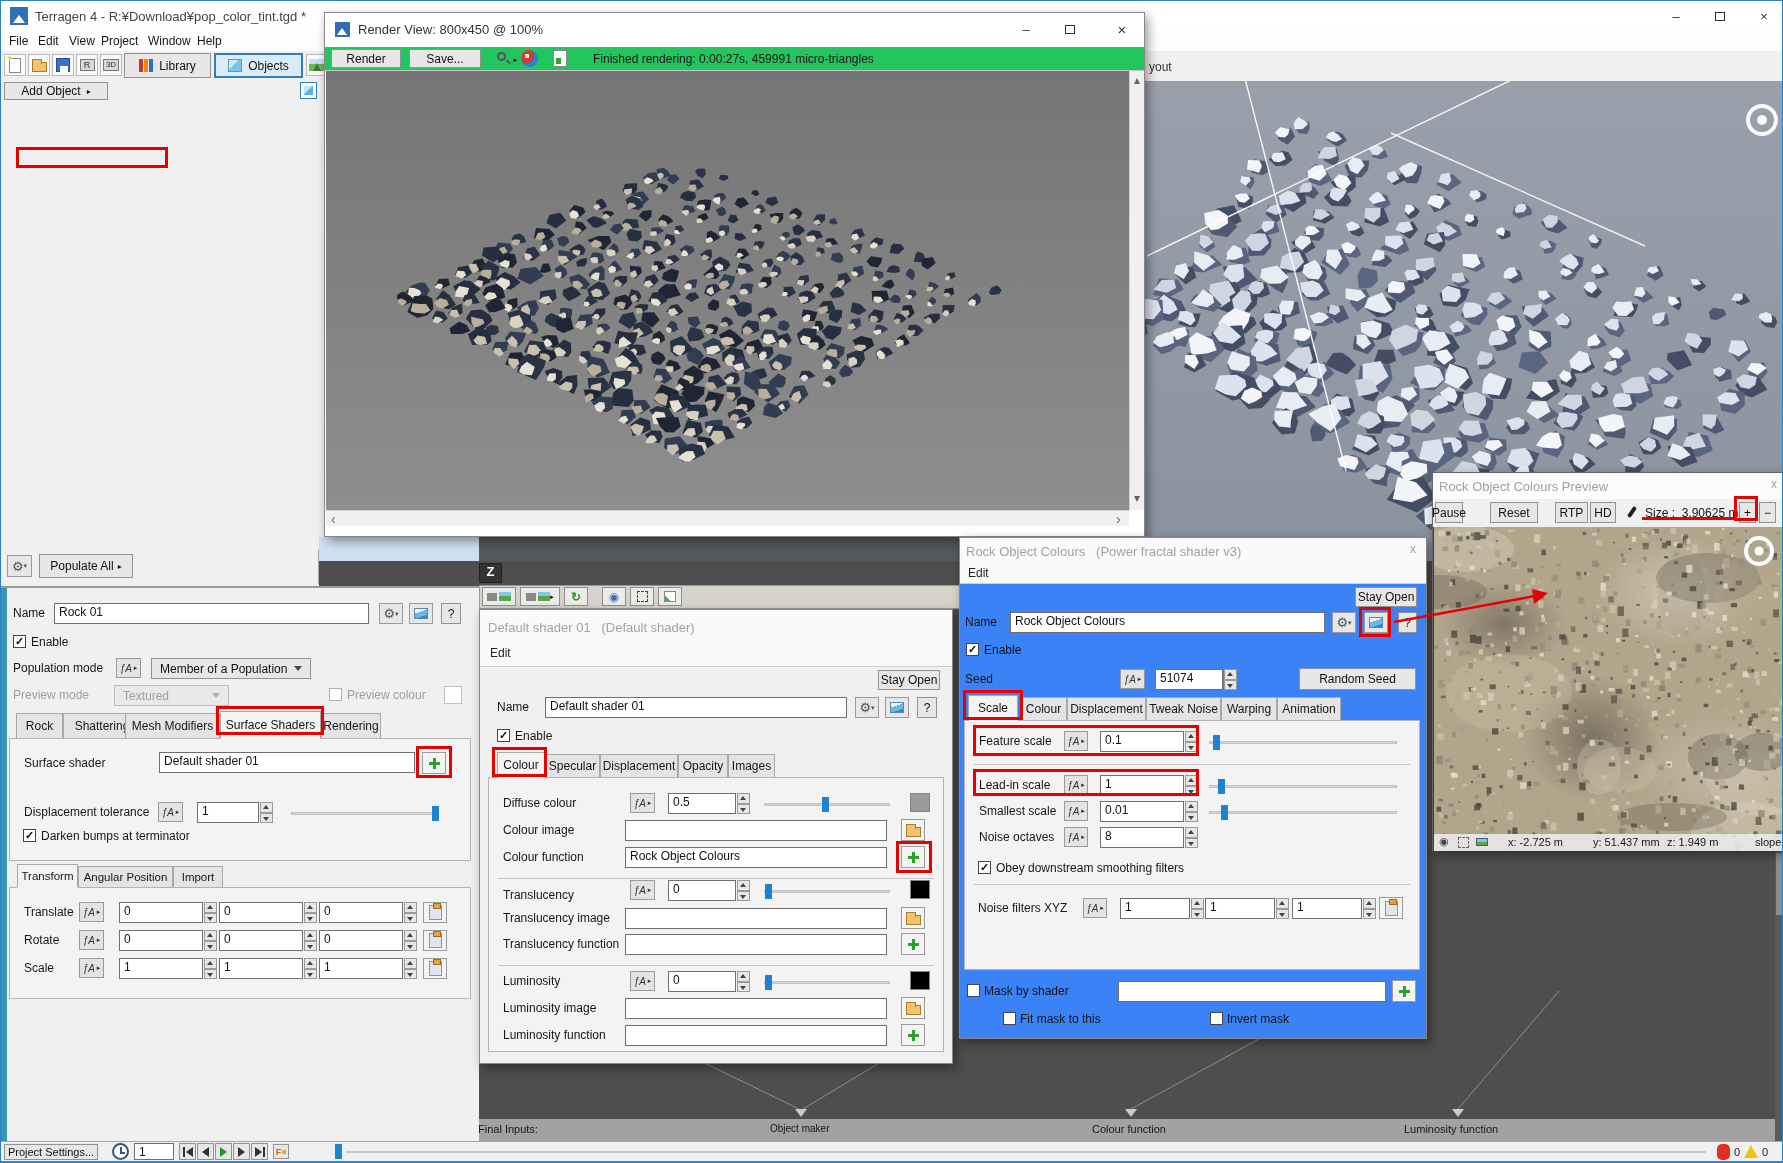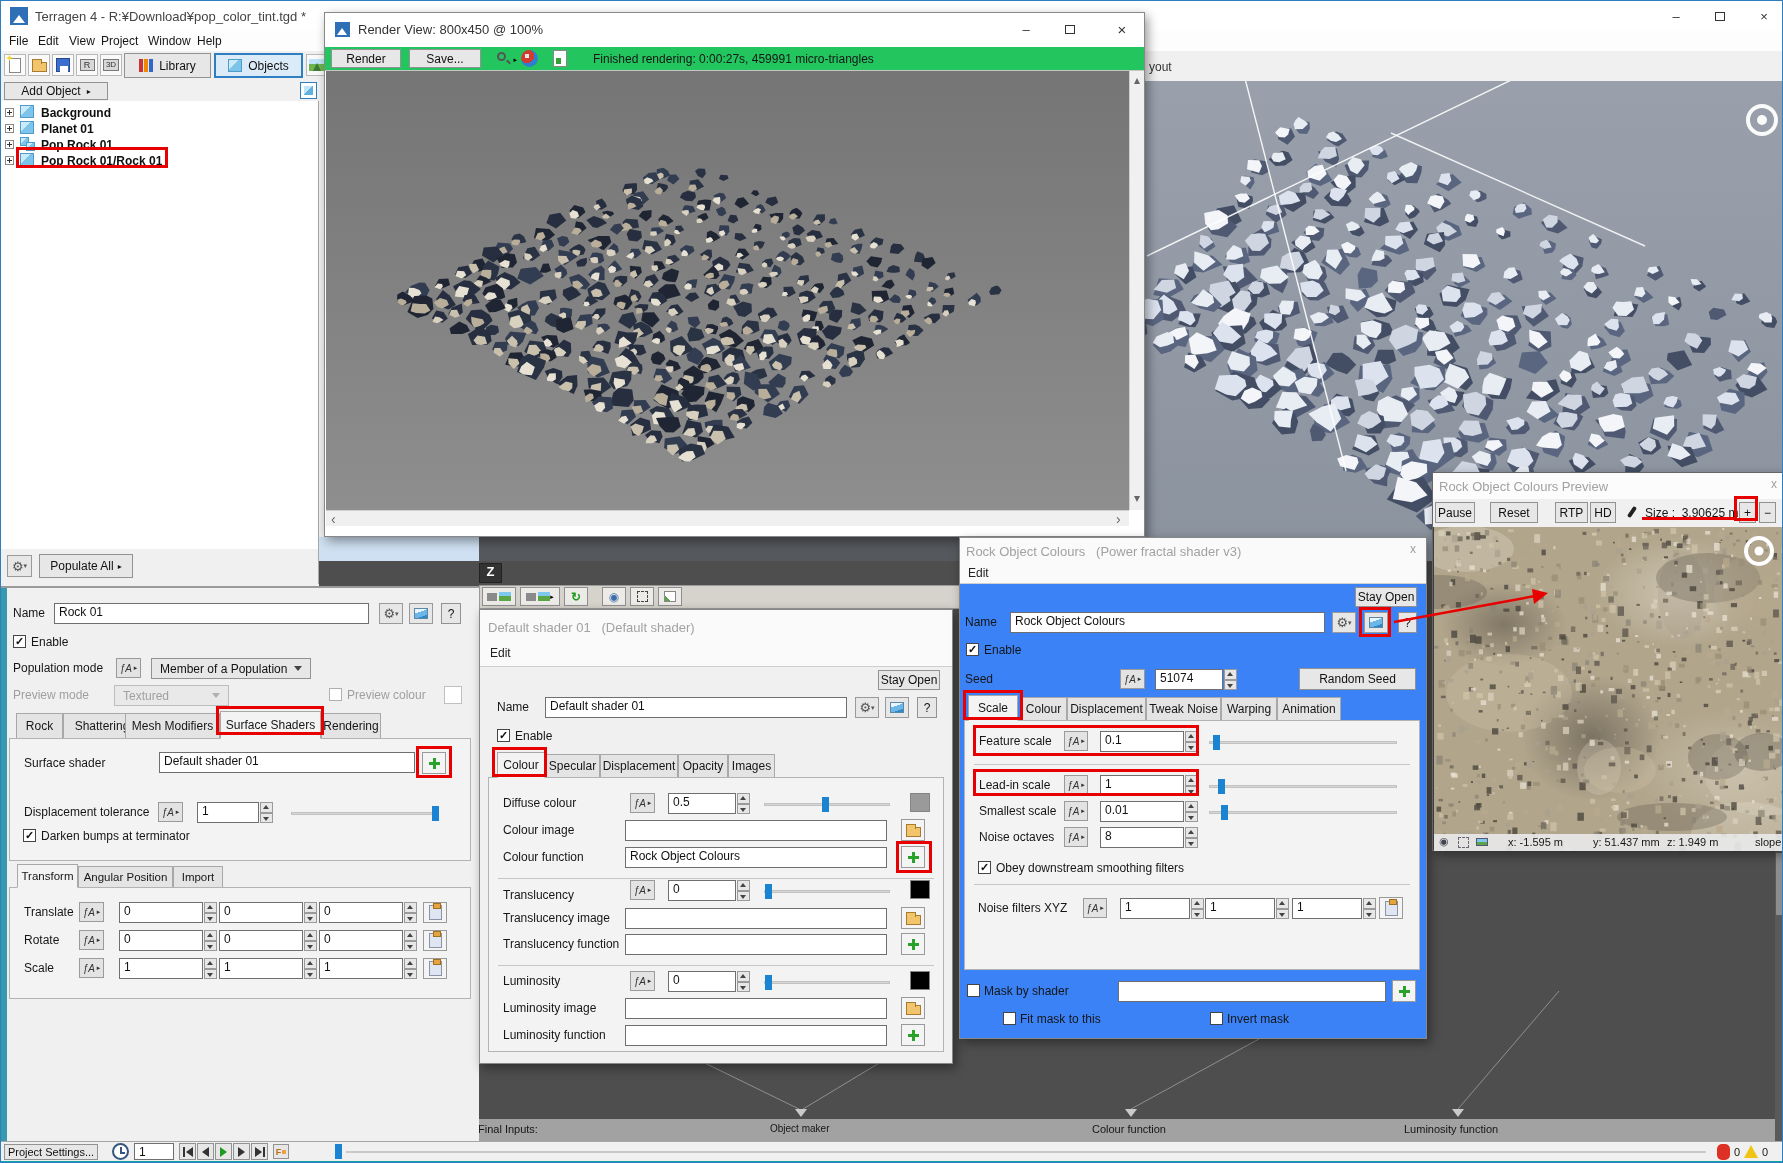--- a/index.html
+++ b/index.html
@@ -601,35 +601,20 @@
     </div>
 
   <div class="abs" style="left:0;top:80px;width:318px;height:20px;background:#f0f0f0">
     <div class="btn ulf" style="left:3px;top:1px;width:104px;height:18px">
         <span>Add Object</span>
         <span style="font-size:8px;margin-left:6px">▸</span>
       </div>
     <div class="abs" style="left:299px;top:1px;width:17px;height:17px;border:1px solid #2d7fc1;background:#fff">
         <i style="position:absolute;left:3px;top:3px;width:9px;height:9px;background:linear-gradient(135deg,#bfe6f8 0 50%,#5fb0dc 50%)"></i>
       </div>
-  </div>
-  <div class="abs" style="left:0;top:100px;width:318px;height:448px;background:#fff;border-right:1px solid #a8a8a8">
-    <span class="exp" style="left:4px;top:7px"></span>
-    <span class="cube" style="left:19px;top:4px"></span>
-    <span class="treelbl" style="left:40px;top:5px">Background</span>
-    <span class="exp" style="left:4px;top:23px"></span>
-    <span class="cube" style="left:19px;top:20px"></span>
-    <span class="treelbl" style="left:40px;top:21px">Planet 01</span>
-    <span class="exp" style="left:4px;top:39px"></span>
-    <span class="cube" style="left:19px;top:36px;width:9px;height:9px"></span>
-    <span class="cube" style="left:25px;top:41px;width:9px;height:9px"></span>
-    <span class="treelbl" style="left:40px;top:37px">Pop Rock 01</span>
-    <span class="exp" style="left:4px;top:55px"></span>
-    <span class="cube" style="left:19px;top:52px"></span>
-    <span class="treelbl" style="left:40px;top:53px">Pop Rock 01/Rock 01</span>
   </div>
   <div class="abs" style="left:0;top:548px;width:318px;height:35px;background:#f0f0f0;border-right:1px solid #a8a8a8">
     <div class="gearb" style="left:6px;top:6px;width:25px;height:22px">
         <span>⚙</span>
         <span style="font-size:7px">▾</span>
       </div>
     <div class="btn ulf" style="left:38px;top:5px;width:94px;height:24px">
         <span>Populate All</span>
         <span style="font-size:8px;margin-left:4px">▸</span>
       </div>
@@ -1578,21 +1563,21 @@
     <span class="cb" style="left:250px;top:474px"></span>
     <span class="lbl" style="left:267px;top:474px">Invert mask</span>
   </div>
 
   <div class="win" style="left:1431px;top:471px;width:352px;height:379px;z-index:60;background:#3c3c3c;border-color:#666">
     <div class="abs" style="left:0;top:0;width:350px;height:26px;background:#fcfcfc">
       <span class="ptitle" style="left:6px;top:6px">Rock Object Colours Preview</span>
       <span class="lbl glbl" style="left:338px;top:4px">x</span>
     </div>
     <div class="abs" style="left:0;top:26px;width:350px;height:28px;background:#f0f0f0">
-      <div class="btn ulf" style="left:2px;top:3px;width:40px;height:21px">
+      <div class="btn ulf" style="left:2px;top:3px;width:28px;height:21px">
           <span>Pause</span>
         </div>
       <div class="btn" style="left:57px;top:3px;width:48px;height:21px">
           <span>Reset</span>
         </div>
       <div class="btn" style="left:122px;top:3px;width:33px;height:21px">
           <span>RTP</span>
         </div>
       <div class="btn" style="left:157px;top:3px;width:26px;height:21px">
           <span>HD</span>
@@ -2481,21 +2466,21 @@
           <rect x="334.4" y="218.8" width="4.5" height="4.7" fill="#46413a" opacity="0.75"></rect>
         </svg>
       <svg width="40" height="40" style="left:305px;top:4px">
         <circle cx="20" cy="20" r="13" fill="none" stroke="#fff" stroke-width="4"></circle>
         <circle cx="20" cy="20" r="4.5" fill="#fff"></circle>
       </svg>
       <div class="abs" style="left:0;top:307px;width:350px;height:17px;background:rgba(232,232,232,.92)">
         <span class="lbl" style="left:5px;top:1px;font-size:11px;color:#445">◉</span>
         <span class="abs" style="left:24px;top:3px;width:11px;height:11px;border:1px dashed #667"></span>
         <span class="abs" style="left:42px;top:4px;width:12px;height:8px;background:linear-gradient(#7ec8ee 0 50%,#5aa545 50%);border:1px solid #557"></span>
-        <span class="lbl" style="left:74px;top:2px;font-size:11px">x: -1.595 m</span>
+        <span class="lbl" style="left:74px;top:2px;font-size:11px">x: -2.725 m</span>
         <span class="lbl" style="left:159px;top:2px;font-size:11px">y: 51.437 mm</span>
         <span class="lbl" style="left:233px;top:2px;font-size:11px">z: 1.949 m</span>
         <span class="lbl" style="left:321px;top:2px;font-size:11px">slope</span>
       </div>
     </div>
   </div>
 
   <div class="abs" style="left:0;top:1140px;width:1783px;height:20px;background:#f0f0f0;border-top:1px solid #a6a6a6">
     <div class="btn" style="left:3px;top:2px;width:94px;height:16px;font-size:11px">
         <span>Project Settings...</span>

